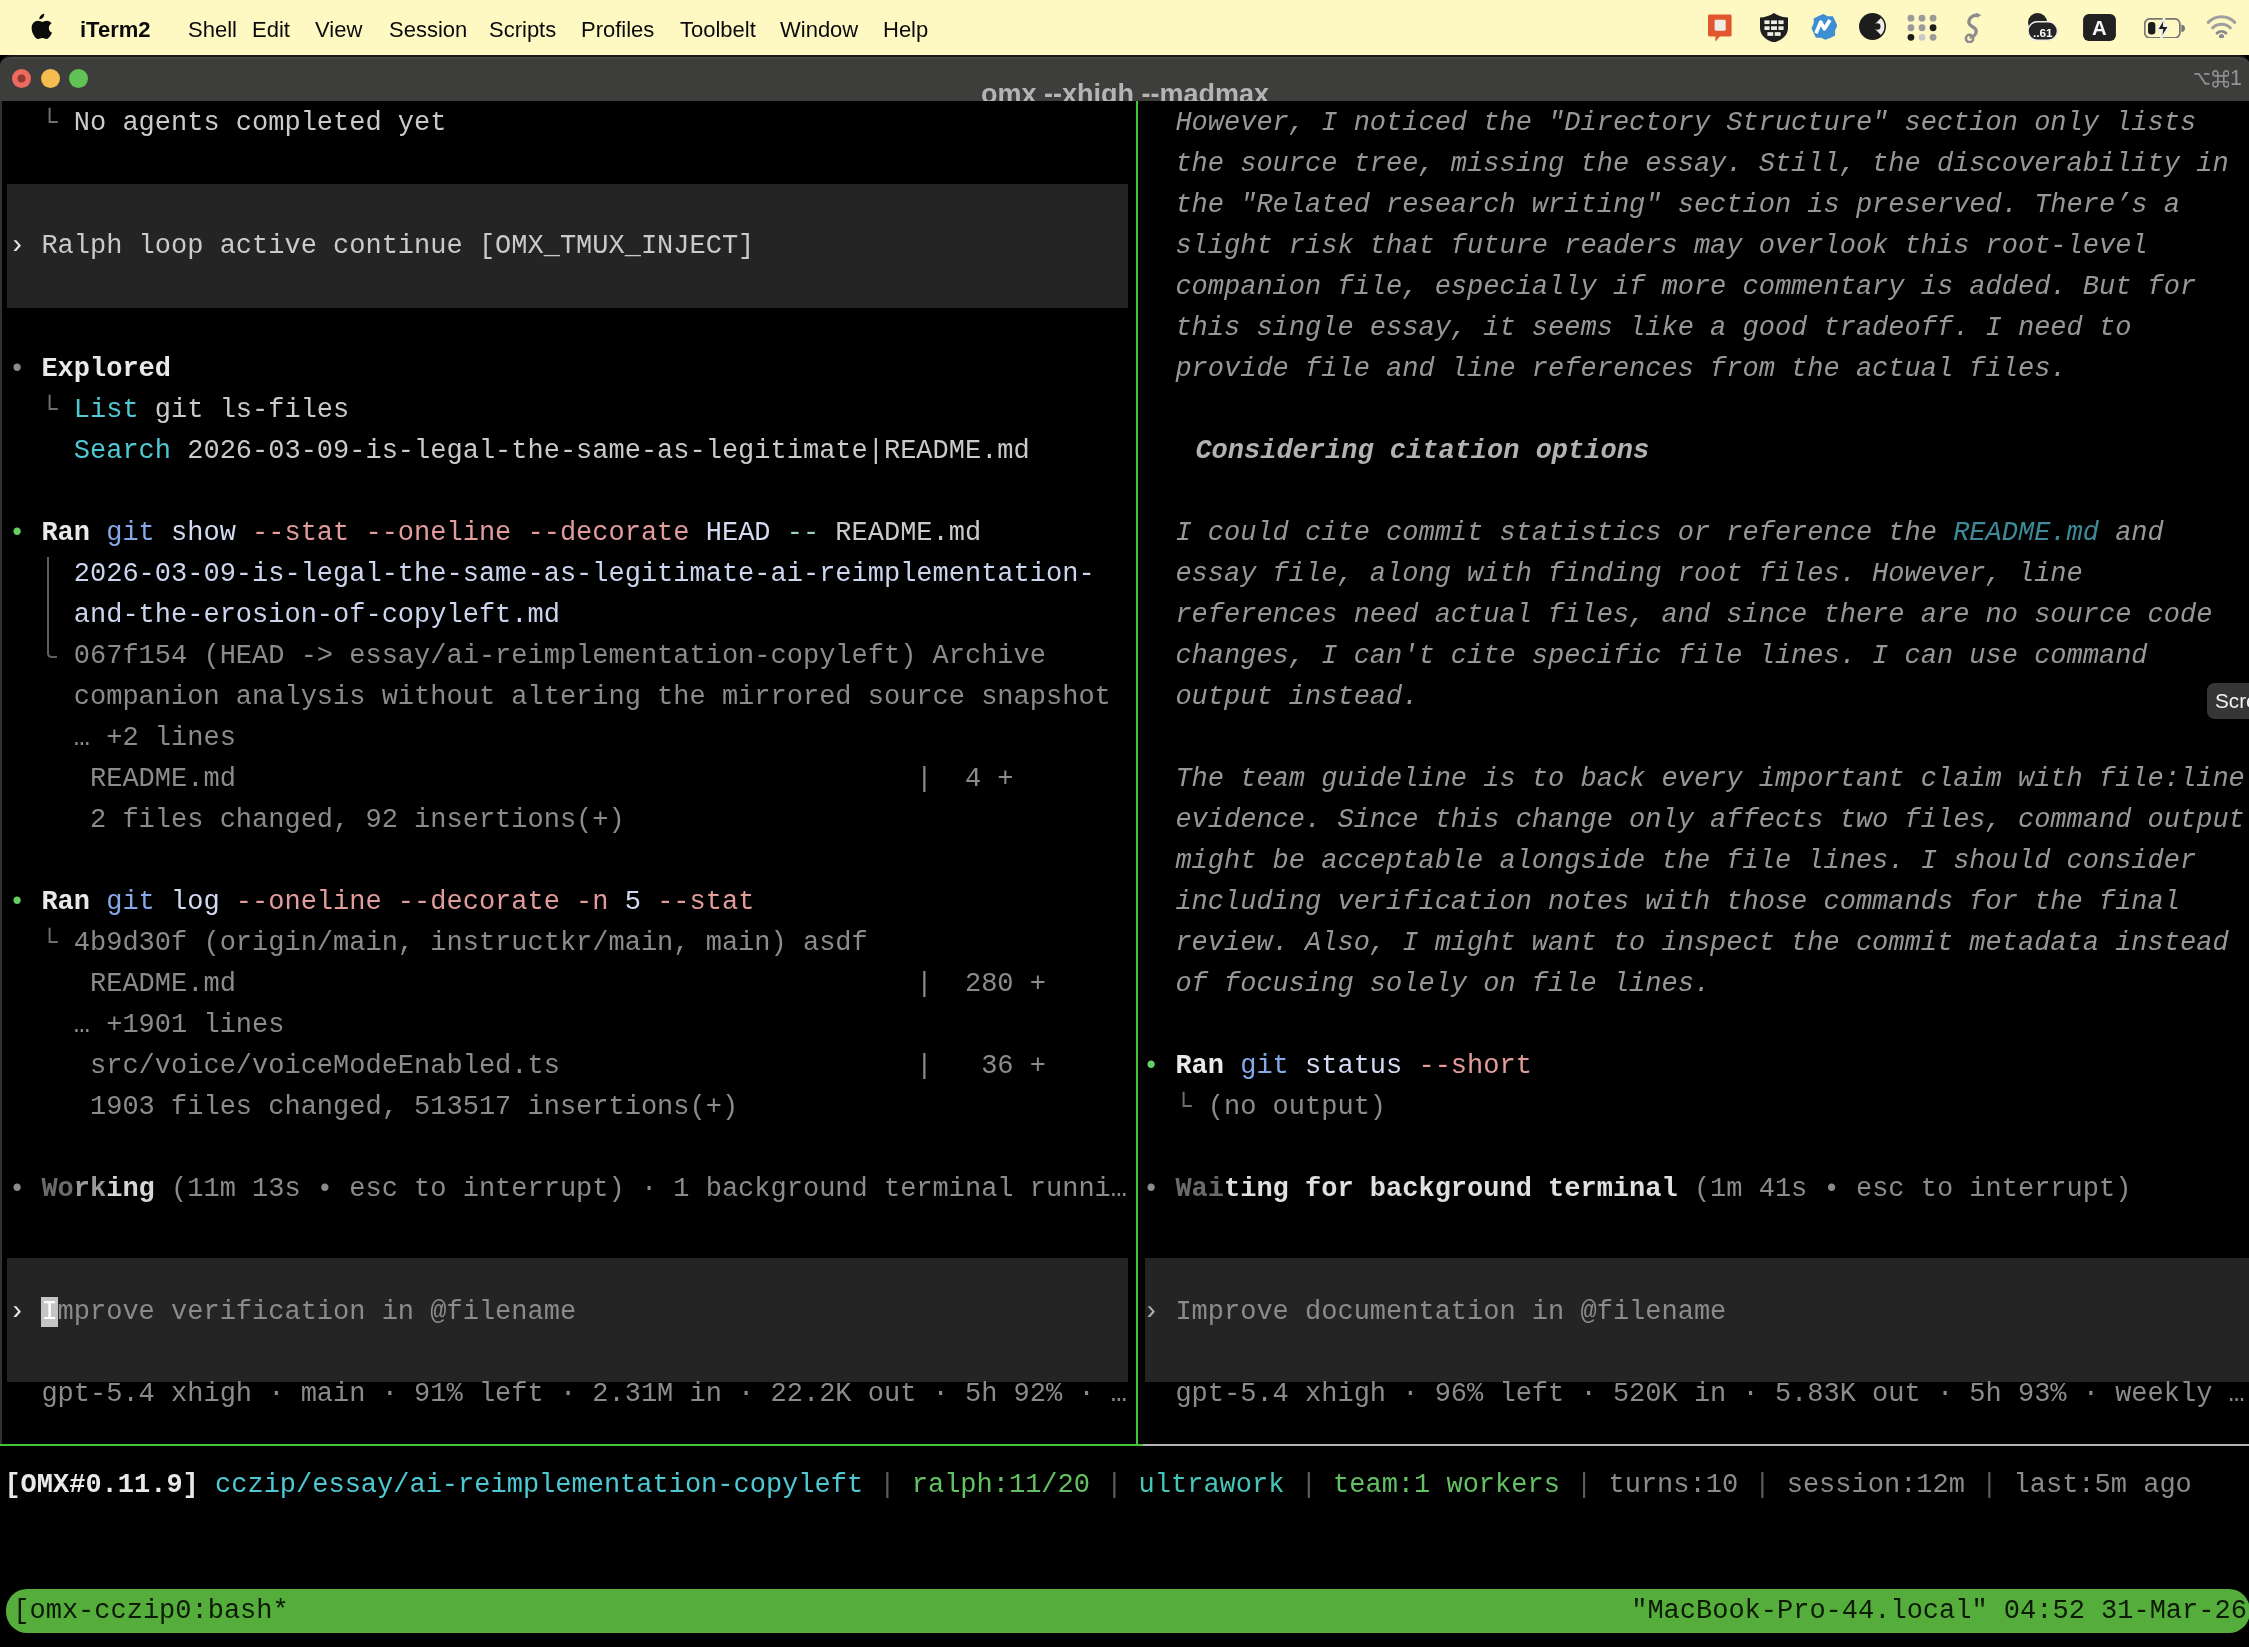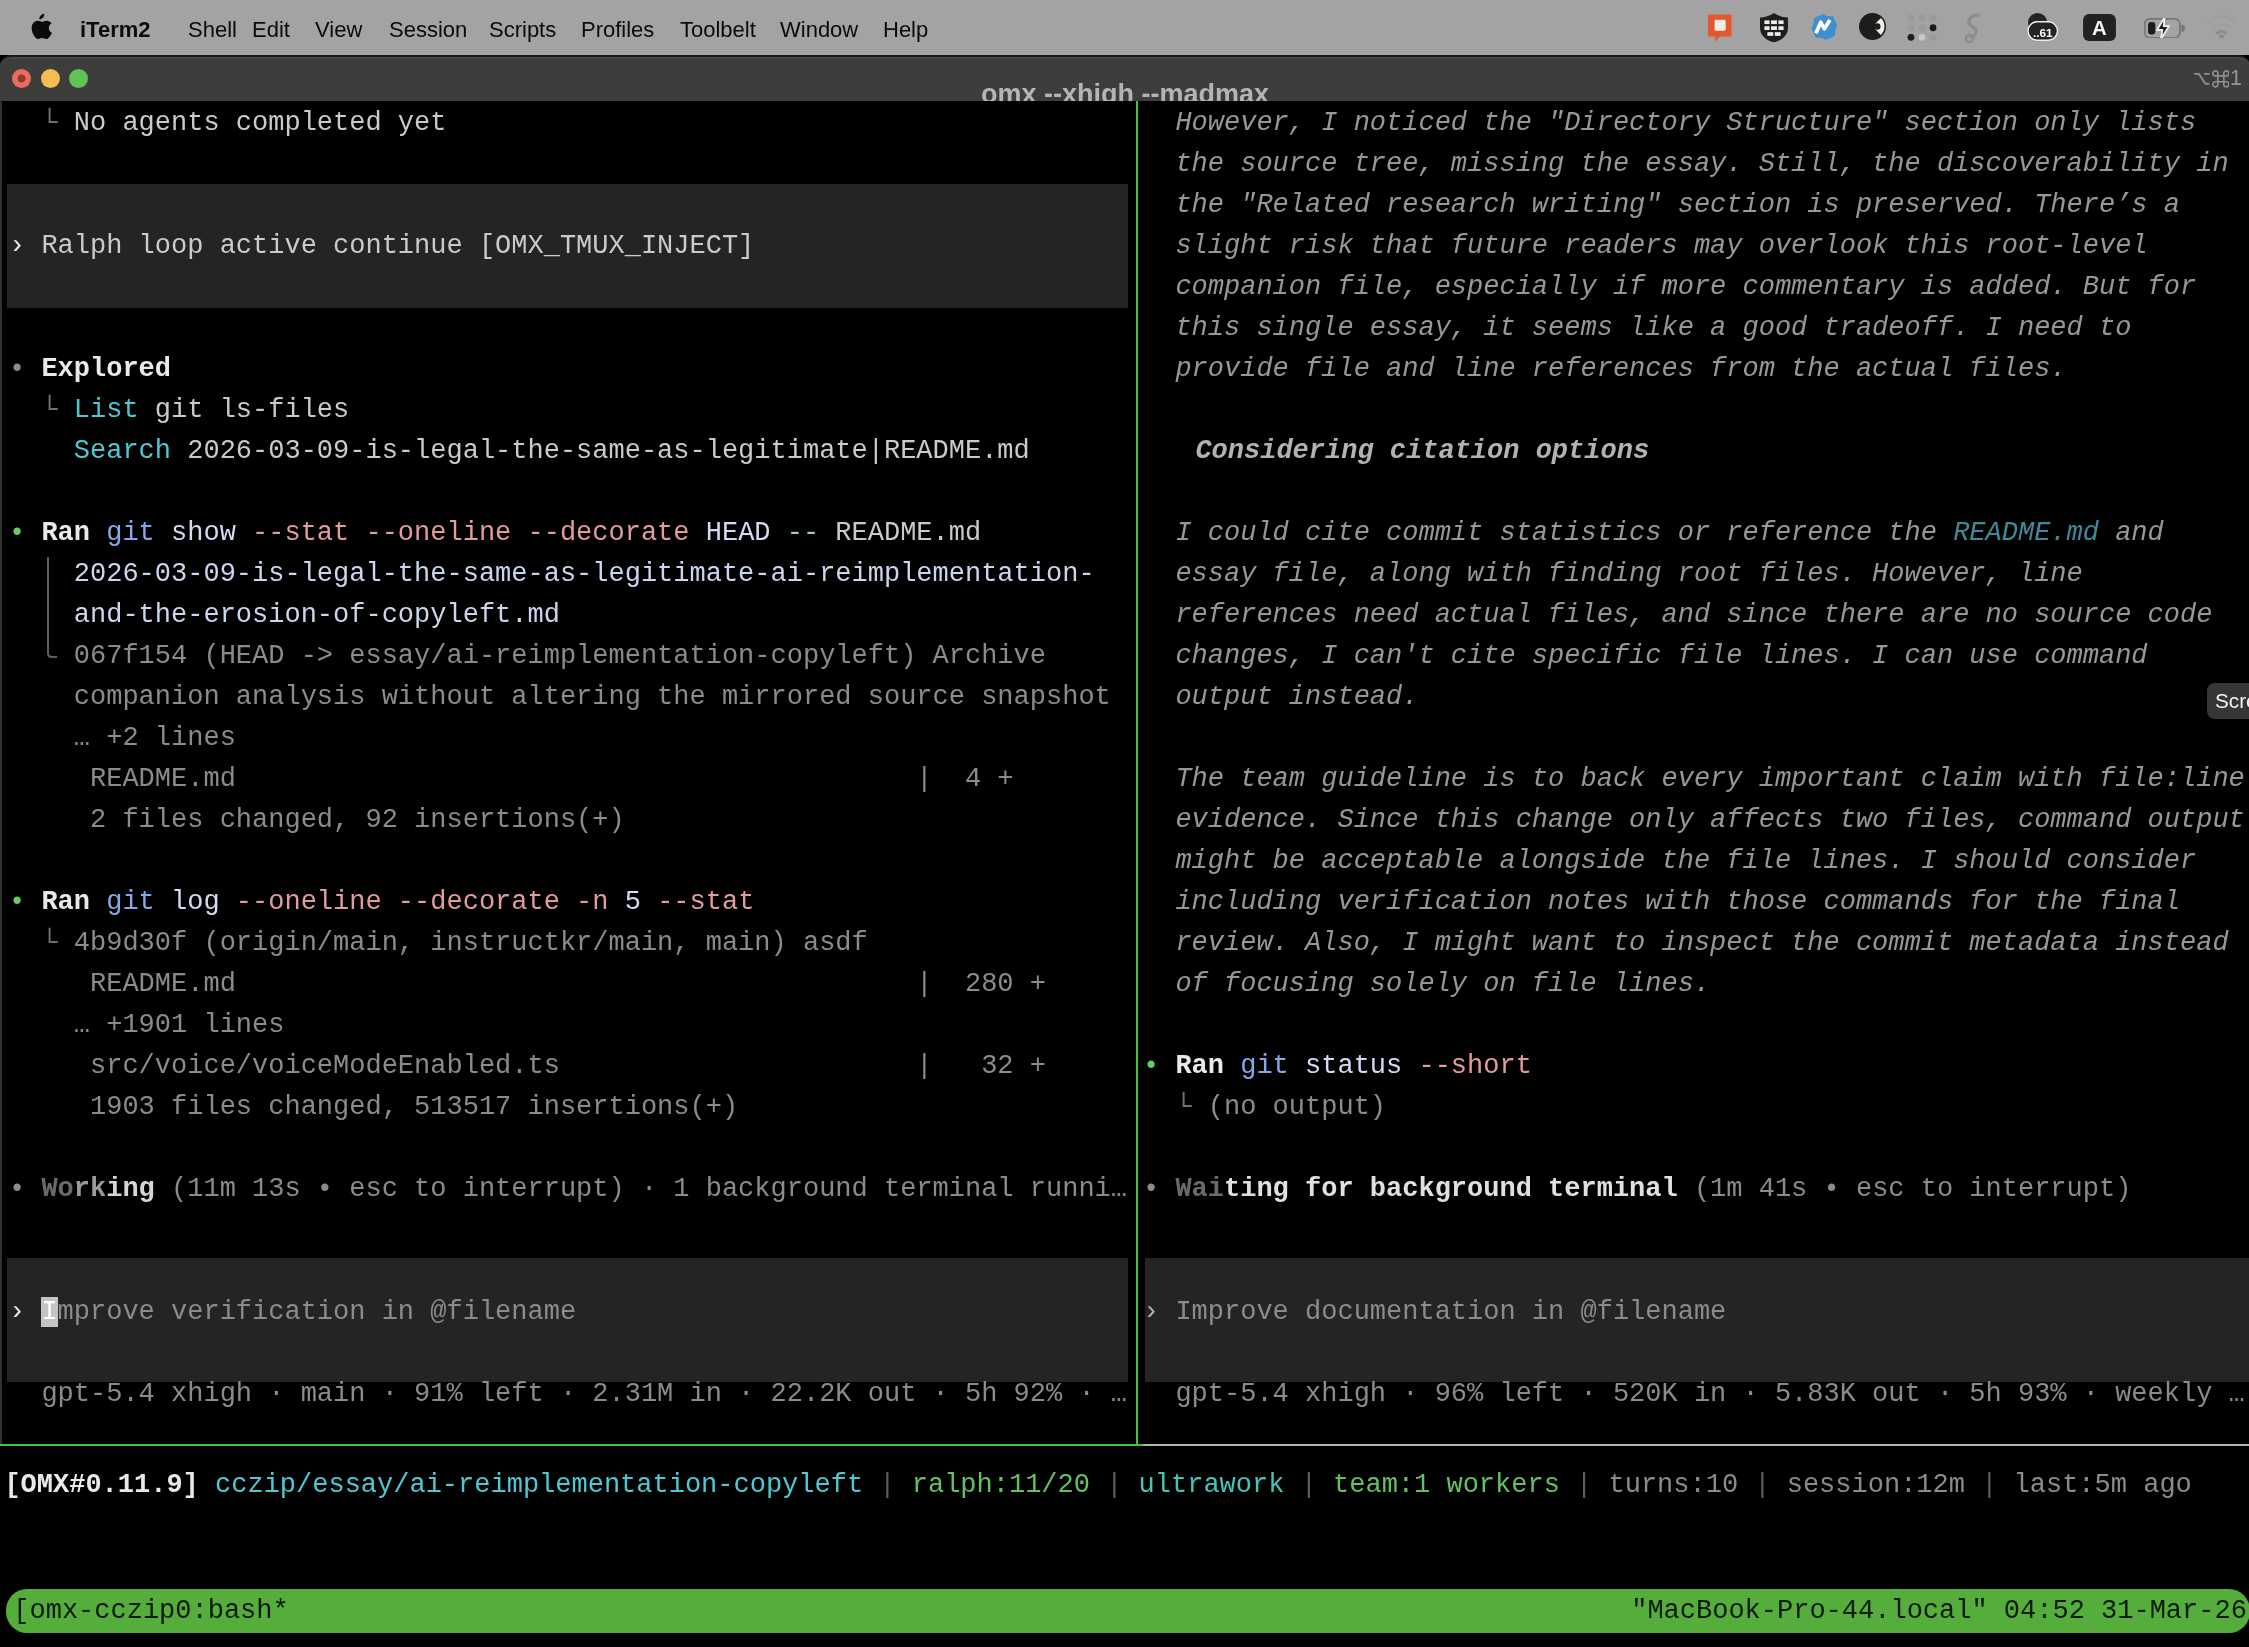--- a/index.html
+++ b/index.html
@@ -1,18 +1,18 @@
 <!DOCTYPE html>
 <html style="font-size:11.8px"><head>
 <meta charset="utf-8">
 <style>
   * { margin:0; padding:0; box-sizing:border-box; }
   html,body { width:2250px; height:1648px; background:#000; overflow:hidden; position:relative; }
   
-  .menubar { position:absolute; top:0; left:0; width:2250px; height:55px; background:#a3a3a3; }
+  .menubar { position:absolute; top:0; left:0; width:2250px; height:55px; background:#fef9c3; }
   .mi { position:absolute; top:0; height:55px; line-height:59px; font-family:"Liberation Sans",sans-serif; font-size:22px; color:#0b0b0b; white-space:nowrap; }
   .mib { font-weight:700; }
   
   .titlebar { position:absolute; top:55px; left:0; width:2250px; height:47px; background:#3d3d3c; border-top:2.2px solid #191919; border-radius:11px 11px 0 0; box-shadow: inset 0 1.5px 0 #4a4a49; }
   .tl { position:absolute; top:69px; width:19px; height:19px; border-radius:50%; }
   .wtitle { position:absolute; top:70px; left:0; width:2250px; height:47px; text-align:center; line-height:49px; font-family:"Liberation Sans",sans-serif; font-size:27px; font-weight:700; color:#b4b4b4; }
   .wshort { position:absolute; top:55px; right:8px; height:47px; line-height:47px; font-family:"Liberation Sans",sans-serif; font-size:21.4px; font-weight:400; color:#959595; }
   
   .term { position:absolute; top:101px; left:0; width:2250px; height:1546px; background:#000; }
   .box { position:absolute; background:#242424; }
@@ -158,21 +158,21 @@
     <span class="dim">067f154 (HEAD -&gt; essay/ai-reimplementation-copyleft) Archive</span>
     <span class="dim">companion analysis without altering the mirrored source snapshot</span>
     <span class="dim">… +2 lines</span>
      <span class="dim">README.md                                          |  4 +</span>
      <span class="dim">2 files changed, 92 insertions(+)</span>
 
 <span class="gn">•</span> <b class="wh">Ran</b> <span class="blu">git</span> <span class="lav">log</span> <span class="sal">--oneline --decorate -n</span> <span class="lav">5</span> <span class="sal">--stat</span>
   <span class="t">└</span> <span class="dim">4b9d30f (origin/main, instructkr/main, main) asdf</span>
      <span class="dim">README.md                                          |  280 +</span>
     <span class="dim">… +1901 lines</span>
-     <span class="dim">src/voice/voiceModeEnabled.ts                      |   32 +</span>
+     <span class="dim">src/voice/voiceModeEnabled.ts                      |   36 +</span>
      <span class="dim">1903 files changed, 513517 insertions(+)</span>
 
 <span class="dim">•</span> <b><span style="color:#6a6a6a">Wo</span><span style="color:#9a9a9a">rk</span><span style="color:#d6d6d6">ing</span></b> <span class="dim">(11m 13s • esc to interrupt) · 1 background terminal runni…</span>
 
 
 <span class="wh">›</span> <span class="cur">I</span><span class="dim">mprove verification in @filename</span>
 
   <span class="dim">gpt-5.4 xhigh · main · 91% left · 2.31M in · 22.2K out · 5h 92% · …</span></pre>
   <pre id="rpane" style="left:1143px; top:1.5px;">  <span class="it">However, I noticed the "Directory Structure" section only lists</span>
   <span class="it">the source tree, missing the essay. Still, the discoverability in</span>

